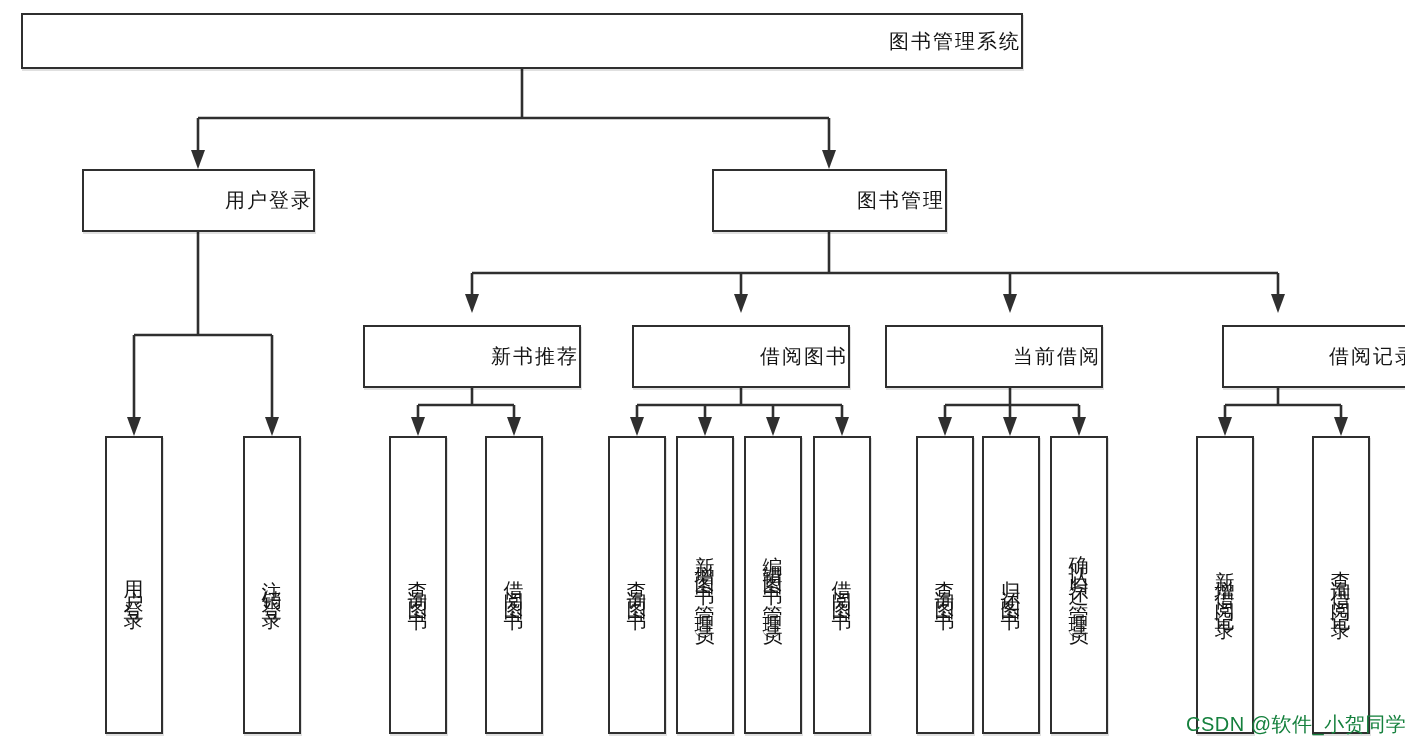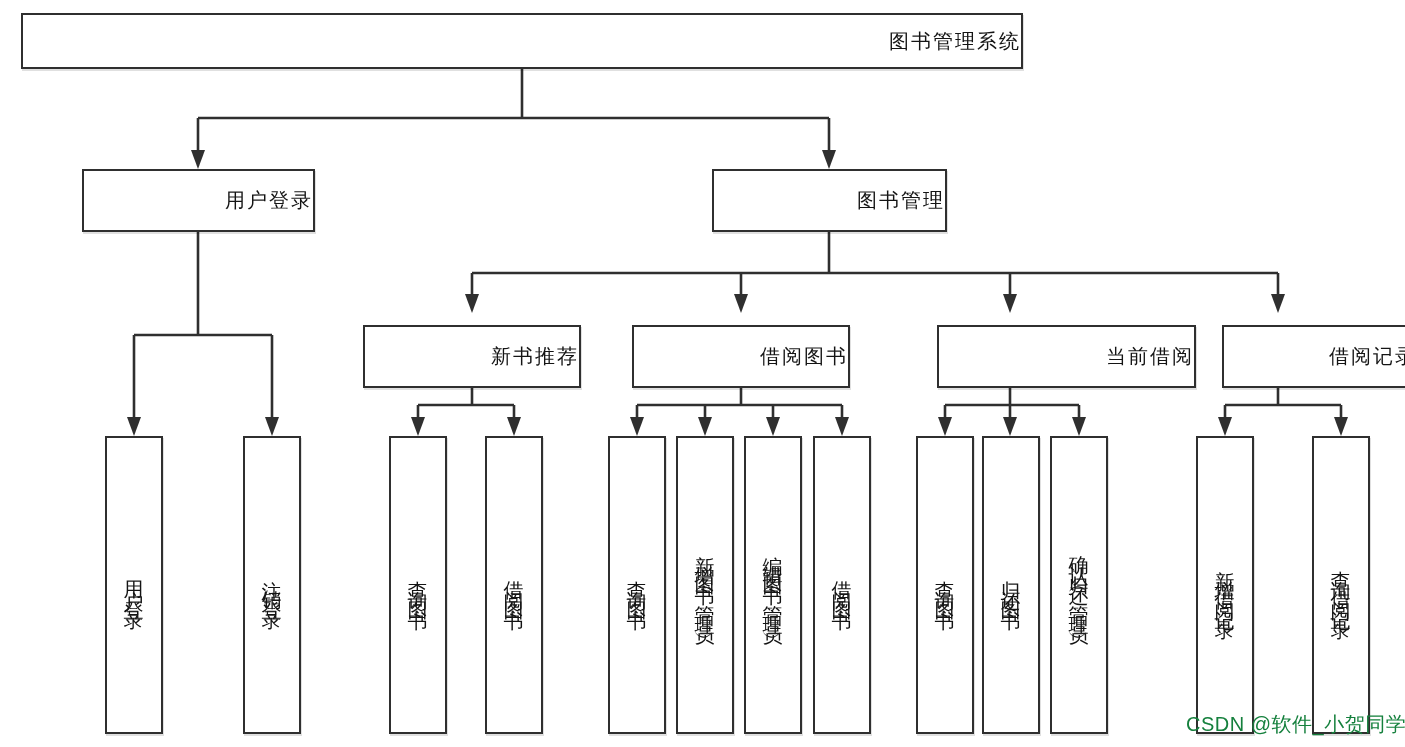--- a/index.html
+++ b/index.html
@@ -110,21 +110,21 @@
   <div class="node hnode lvl2" style="left:712px;width:235px;">
     <span>图书管理</span>
   </div>
 
   <div class="node hnode lvl3" style="left:363px;width:218px;">
     <span>新书推荐</span>
   </div>
   <div class="node hnode lvl3" style="left:632px;width:218px;">
     <span>借阅图书</span>
   </div>
-  <div class="node hnode lvl3" style="left:937px;width:259px;">
+  <div class="node hnode lvl3" style="left:885px;width:218px;">
     <span>当前借阅</span>
   </div>
   <div class="node hnode lvl3" style="left:1222px;width:197px;">
     <span>借阅记录</span>
   </div>
 
   <div class="node leaf" style="left:105px;">
     <span class="vtext">用户登录</span>
   </div>
   <div class="node leaf" style="left:243px;">

